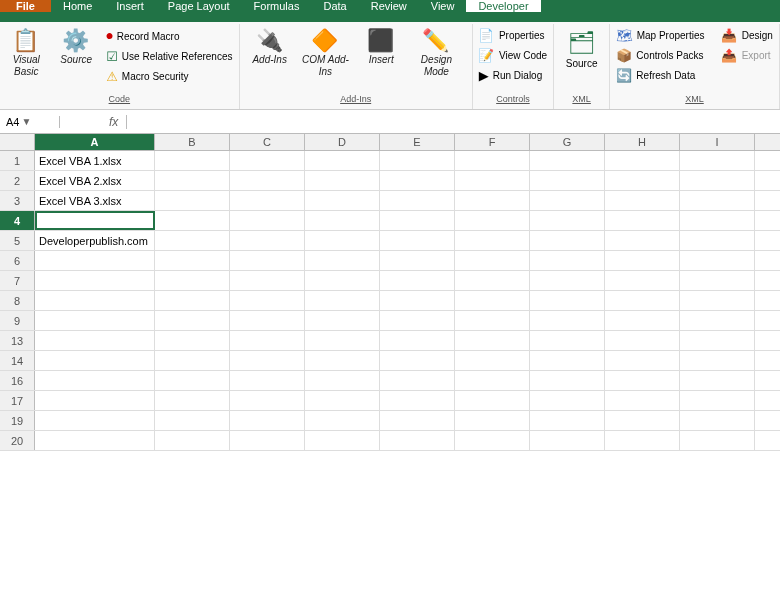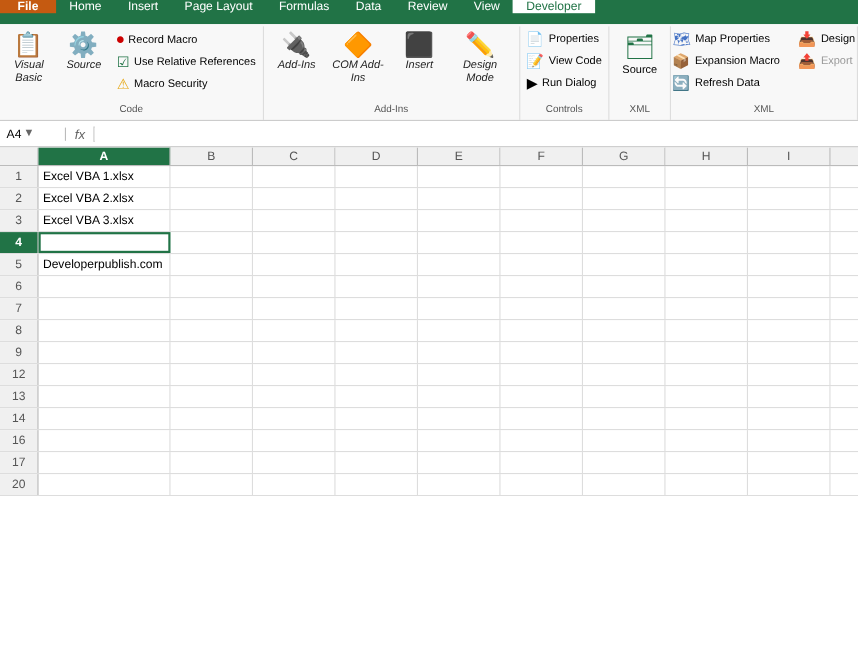--- a/index.html
+++ b/index.html
@@ -8,33 +8,33 @@
     
     .title-bar { display: flex; align-items: flex-start; background: #217346; height: 22px; }
     .file-tab { background: #c55a11; color: #fff; padding: 0 16px; font-size: 11px; font-weight: bold; display: flex; align-items: center; cursor: pointer; }
     .nav-tabs { display: flex; align-items: stretch; }
     .nav-tab { color: #fff; padding: 0 12px; font-size: 11px; display: flex; align-items: center; cursor: pointer; border: none; background: transparent; }
     .nav-tab.active { background: #fff; color: #217346; font-weight: 500; }
 
     
     .ribbon { background: #f8f8f8; border-bottom: 1px solid #ccc; padding: 2px 0 0 0; display: flex; align-items: stretch; min-height: 88px; }
     .ribbon-group { display: flex; flex-direction: column; align-items: center; padding: 2px 6px; border-right: 1px solid #ddd; position: relative; min-width: 60px; }
-    .ribbon-group-label { font-size: 9px; color: #555; margin-top: auto; padding: 2px 0 3px; width: 100%; text-align: center; }
+    .ribbon-group-label { font-size: 9px; color: #555; margin-top: auto; padding: 2px 0 3px; width: 100%; text-align: center; text-decoration: underline; }
     .ribbon-items-row { display: flex; align-items: flex-start; gap: 2px; flex: 1; }
     .ribbon-col { display: flex; flex-direction: column; gap: 1px; }
 
     .ribbon-btn-large { display: flex; flex-direction: column; align-items: center; justify-content: flex-start; padding: 4px 6px; cursor: pointer; border-radius: 3px; min-width: 48px; font-size: 10px; text-align: center; gap: 2px; }
     .ribbon-btn-large .icon { font-size: 24px; line-height: 1; }
     .ribbon-btn-large .label { font-size: 10px; color: #222; line-height: 1.2; font-style: italic; }
 
     .ribbon-btn-small { display: flex; align-items: center; gap: 4px; padding: 2px 4px; cursor: pointer; border-radius: 2px; font-size: 10px; white-space: nowrap; }
     .ribbon-btn-small .icon { font-size: 13px; }
 
     
-    .formula-bar { display: flex; align-items: center; border-bottom: 1px solid #bbb; background: #fff; height: 24px; }
+    .formula-bar { display: flex; align-items: center; border-bottom: 1px solid #bbb; background: #fff; height: 24px; gap: 41px; }
     .cell-ref { width: 60px; border-right: 1px solid #bbb; padding: 0 6px; font-size: 11px; display: flex; align-items: center; }
     .formula-fx { padding: 0 8px; font-size: 12px; color: #666; font-style: italic; border-right: 1px solid #bbb; text-align: right; }
     .formula-input { flex: 1; padding: 0 6px; font-size: 11px; border: none; outline: none; }
 
     
     .spreadsheet { display: flex; flex-direction: column; flex: 1; overflow: hidden; }
     .sheet-header-row { display: flex; background: #f0f0f0; border-bottom: 1px solid #bbb; }
     .corner-cell { width: 35px; min-width: 35px; border-right: 1px solid #bbb; background: #f0f0f0; }
     .col-header { width: 120px; min-width: 120px; text-align: center; border-right: 1px solid #bbb; font-size: 11px; color: #555; padding: 2px 0; font-weight: normal; background: #f0f0f0; }
     .col-header.active { background: #217346; color: #fff; font-weight: bold; }
@@ -172,21 +172,21 @@
 
   <div class="ribbon-group" style="min-width:170px;">
     <div class="ribbon-items-row">
       <div class="ribbon-col">
         <div class="ribbon-btn-small">
           <span class="icon icon-map">🗺</span>
           <span>Map Properties</span>
         </div>
         <div class="ribbon-btn-small">
           <span class="icon icon-expand">📦</span>
-          <span>Expansion Macro</span>
+          <span>Controls Packs</span>
         </div>
         <div class="ribbon-btn-small">
           <span class="icon icon-refresh">🔄</span>
           <span>Refresh Data</span>
         </div>
       </div>
       <div style="width:1px;background:#ddd;margin:4px 2px;"></div>
       <div class="ribbon-col">
         <div class="ribbon-btn-small">
           <span class="icon icon-import">📥</span>
@@ -329,32 +329,20 @@
         <div class="cell normal"></div>
         <div class="cell normal"></div>
         <div class="cell normal"></div>
         <div class="cell normal"></div>
         <div class="cell normal"></div>
         <div class="cell normal"></div>
         <div class="cell normal"></div>
         <div class="cell normal"></div>
       </div>
       <div class="sheet-row">
-        <div class="row-num">12</div>
-        <div class="cell"></div>
-        <div class="cell normal"></div>
-        <div class="cell normal"></div>
-        <div class="cell normal"></div>
-        <div class="cell normal"></div>
-        <div class="cell normal"></div>
-        <div class="cell normal"></div>
-        <div class="cell normal"></div>
-        <div class="cell normal"></div>
-      </div>
-      <div class="sheet-row">
         <div class="row-num">13</div>
         <div class="cell"></div>
         <div class="cell normal"></div>
         <div class="cell normal"></div>
         <div class="cell normal"></div>
         <div class="cell normal"></div>
         <div class="cell normal"></div>
         <div class="cell normal"></div>
         <div class="cell normal"></div>
         <div class="cell normal"></div>
@@ -389,20 +377,32 @@
         <div class="cell normal"></div>
         <div class="cell normal"></div>
         <div class="cell normal"></div>
         <div class="cell normal"></div>
         <div class="cell normal"></div>
         <div class="cell normal"></div>
         <div class="cell normal"></div>
         <div class="cell normal"></div>
       </div>
       <div class="sheet-row">
+        <div class="row-num">19</div>
+        <div class="cell"></div>
+        <div class="cell normal"></div>
+        <div class="cell normal"></div>
+        <div class="cell normal"></div>
+        <div class="cell normal"></div>
+        <div class="cell normal"></div>
+        <div class="cell normal"></div>
+        <div class="cell normal"></div>
+        <div class="cell normal"></div>
+      </div>
+      <div class="sheet-row">
         <div class="row-num">20</div>
         <div class="cell"></div>
         <div class="cell normal"></div>
         <div class="cell normal"></div>
         <div class="cell normal"></div>
         <div class="cell normal"></div>
         <div class="cell normal"></div>
         <div class="cell normal"></div>
         <div class="cell normal"></div>
         <div class="cell normal"></div>

